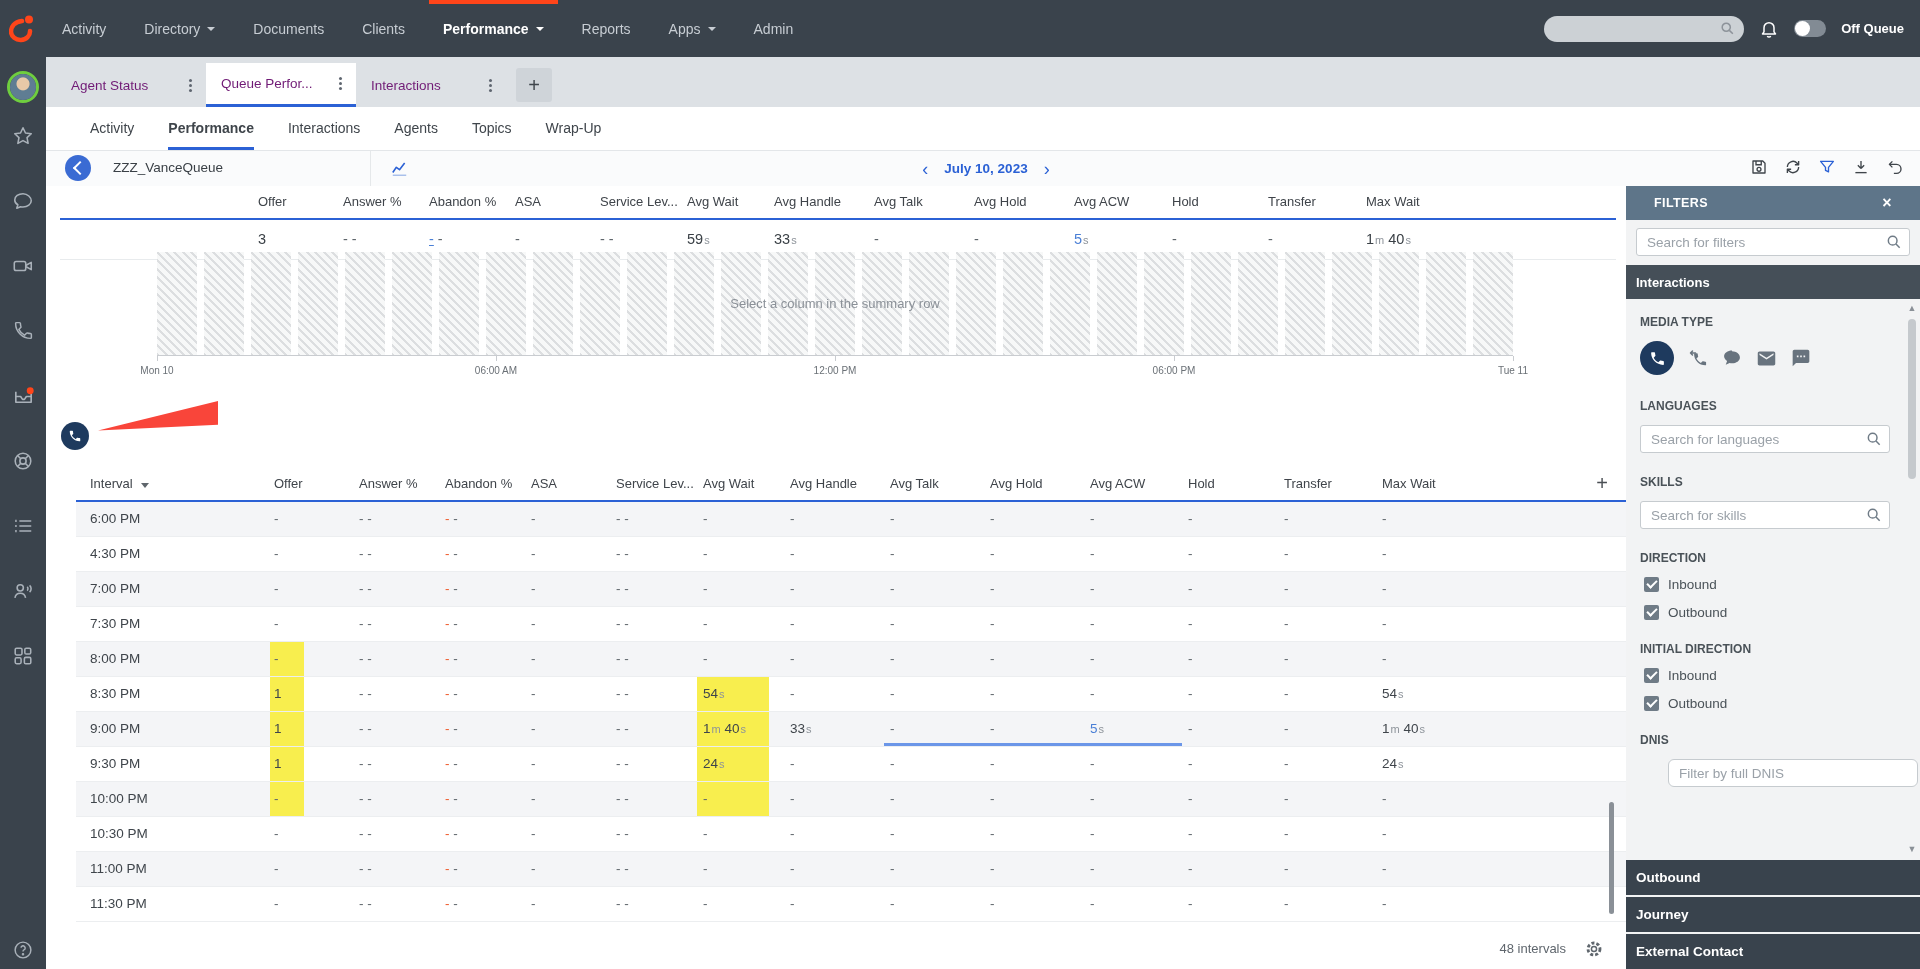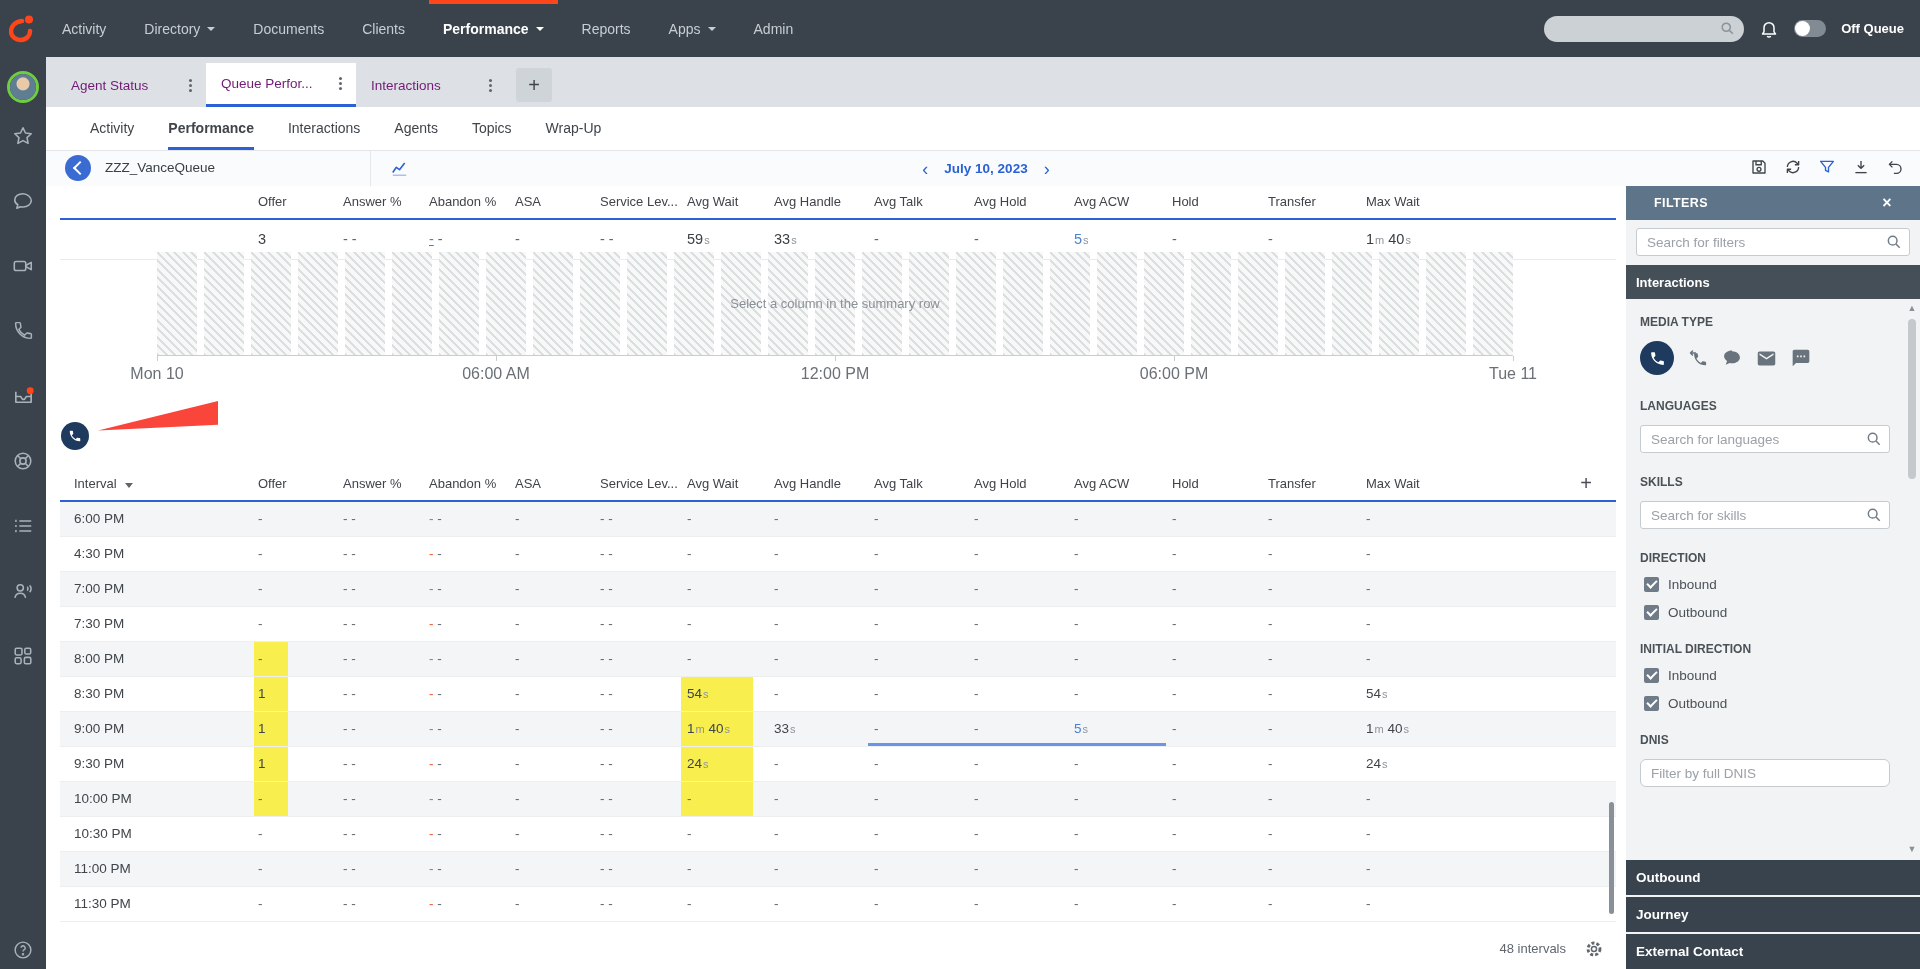--- a/index.html
+++ b/index.html
@@ -40,21 +40,21 @@
 
   
   .subtabs{position:absolute;left:46px;top:107px;width:1874px;height:44px;background:#fff;border-bottom:1px solid #e3e6e9;box-sizing:border-box;display:flex;align-items:stretch;gap:34px;padding-left:44px;}
   .subtab{display:flex;align-items:center;font-size:14px;color:#3f454b;border-bottom:3px solid transparent;box-sizing:border-box;padding-top:2px;cursor:pointer;}
   .subtab.active{font-weight:700;border-bottom-color:#2B61D5;}
 
   
   .queuebar{position:absolute;left:46px;top:151px;width:1874px;height:35px;background:#fafbfc;}
   .back-btn{position:absolute;left:19px;top:4px;width:26px;height:26px;border-radius:50%;background:#3a6bd3;cursor:pointer;}
   .back-btn i{position:absolute;left:10px;top:8px;width:8px;height:8px;border-left:2px solid #fff;border-bottom:2px solid #fff;transform:rotate(45deg);}
-  .queue-name{position:absolute;left:59px;top:9px;font-size:13.5px;color:#3a4046;}
+  .queue-name{position:absolute;left:67px;top:9px;font-size:13.5px;color:#3a4046;}
   .qdivider{position:absolute;left:324px;top:0;width:1px;height:35px;background:#e5e8ea;}
   .chart-ic{position:absolute;left:344px;top:8px;cursor:pointer;}
   .datenav{position:absolute;left:810px;top:0;width:260px;height:35px;display:flex;align-items:center;justify-content:center;gap:14px;}
   .date-arrow{color:#2B61D5;font-size:18px;line-height:1;cursor:pointer;padding:0 2px;}
   .date-label{color:#2B61D5;font-size:13.5px;font-weight:700;}
   .qtoolbar{position:absolute;right:16px;top:7px;display:flex;align-items:center;gap:16px;}
   .qtool{cursor:pointer;}
 
   
   .content{position:absolute;left:46px;top:186px;width:1580px;height:783px;background:#fff;}
@@ -68,29 +68,29 @@
   .dash-orange{color:#EE5A2C;}
   td .dim, .dash{color:#5f666c;}
 
   
   .chart{position:absolute;left:0;top:66px;width:1580px;height:132px;}
   .bars{position:absolute;left:111px;top:0;width:1356px;height:103px;display:flex;gap:7px;}
   .bar{flex:0 0 40px;height:100%;background:repeating-linear-gradient(45deg,#dcdee0 0 2px,#f7f8f8 2px 6px);}
   .chart-msg{position:absolute;left:111px;width:1356px;top:44px;text-align:center;font-size:13px;color:#8b9198;}
   .axis{position:absolute;left:111px;top:103px;width:1356px;border-top:1px solid #c9ccd0;height:0;}
   .tick{position:absolute;top:0;width:1px;height:5px;background:#c9ccd0;}
-  .axis-lab{position:absolute;top:9px;transform:translateX(-50%);font-size:16px;color:#6a7076;white-space:nowrap;}
+  .axis-lab{position:absolute;top:9px;transform:translateX(-50%);font-size:10px;color:#6a7076;white-space:nowrap;}
 
   
   .callout-bubble{position:absolute;left:134px;top:206px;width:886px;height:48px;background:#F9453A;border-radius:24px;display:flex;align-items:center;justify-content:center;color:#fff;font-size:16px;z-index:6;}
   .callout-tail{position:absolute;left:52px;top:212px;width:120px;height:36px;background:#F9453A;clip-path:polygon(100% 8%,0 90%,100% 74%);z-index:5;}
   .callout-phone{position:absolute;left:15px;top:236px;width:28px;height:28px;border-radius:50%;background:#1E3A5E;display:flex;align-items:center;justify-content:center;z-index:6;}
 
   
-  .interval-wrap{position:absolute;left:0;top:282px;width:1580px;}
+  .interval-wrap{position:absolute;left:16px;top:282px;width:1580px;}
   .int-table td{height:35px;box-sizing:border-box;font-size:13.5px;color:#3f454b;padding:0 2px 0 6px;border-bottom:1px solid #eceef0;white-space:nowrap;}
   .int-table tbody tr:nth-child(odd) td{background-color:#f4f5f7;}
   td.hl-narrow{background-image:linear-gradient(#F8EE4E,#F8EE4E);background-repeat:no-repeat;background-size:34px 100%;background-position:2px 0;}
   td.hl-wide{background-image:linear-gradient(#F8EE4E,#F8EE4E);background-repeat:no-repeat;background-size:72px 100%;background-position:0 0;}
   td.sel{box-shadow:inset 0 -3px 0 #6b96e8;}
   .interval-caret{display:inline-block;width:0;height:0;border-left:4px solid transparent;border-right:4px solid transparent;border-top:5px solid #5f666c;margin-left:8px;}
   .add-col{position:absolute;right:34px;top:4px;font-size:20px;color:#4a4f54;cursor:pointer;}
   .tbl-scrollbar{position:absolute;left:1563px;top:616px;width:5px;height:112px;background:#8a9097;border-radius:3px;cursor:pointer;}
 
   
@@ -110,21 +110,21 @@
   .f-sec{flex:none;height:34px;background:#454F58;color:#fff;font-size:13px;font-weight:700;display:flex;align-items:center;padding:0 10px;cursor:pointer;}
   .f-body{flex:1;position:relative;padding:16px 30px 0 14px;box-sizing:border-box;overflow:hidden;}
   .f-label{font-size:12px;font-weight:700;color:#4a5258;margin:0 0 12px;}
   .media-row{display:flex;align-items:center;gap:14px;margin-bottom:24px;}
   .media-sel{width:34px;height:34px;border-radius:50%;background:#1E3A5E;display:flex;align-items:center;justify-content:center;cursor:pointer;}
   .media-ic{color:#68737e;cursor:pointer;display:flex;}
   .f-group{margin-bottom:22px;}
   .check-row{display:flex;align-items:center;gap:9px;margin:0 0 13px 4px;font-size:13.5px;color:#4a5258;cursor:pointer;}
   .checkbox{position:relative;width:15px;height:15px;background:#6f7b86;border-radius:2px;flex:none;}
   .checkbox::after{content:"";position:absolute;left:5px;top:1px;width:4px;height:8px;border-right:2px solid #fff;border-bottom:2px solid #fff;transform:rotate(45deg);}
-  .dnis-input{border-radius:6px;padding-right:16px;}
+  .dnis-input{border-radius:6px;padding-right:16px;margin-left:28px;}
   .f-scroll{position:absolute;right:2px;top:2px;bottom:2px;width:12px;}
   .f-scroll .up,.f-scroll .dn{position:absolute;left:0;width:12px;font-size:9px;color:#8a9097;text-align:center;cursor:pointer;}
   .f-scroll .up{top:2px;} .f-scroll .dn{bottom:2px;}
   .f-thumb{position:absolute;left:2px;top:18px;width:8px;height:160px;background:#c5c9cd;border-radius:4px;cursor:pointer;}
   .f-bottom{flex:none;}
   .f-bsec{height:37px;background:#39434D;color:#fff;font-size:13.5px;font-weight:700;display:flex;align-items:center;padding:0 10px;border-top:2px solid #f2f3f4;box-sizing:border-box;cursor:pointer;}
 </style>
 </head>
 <body>
 

